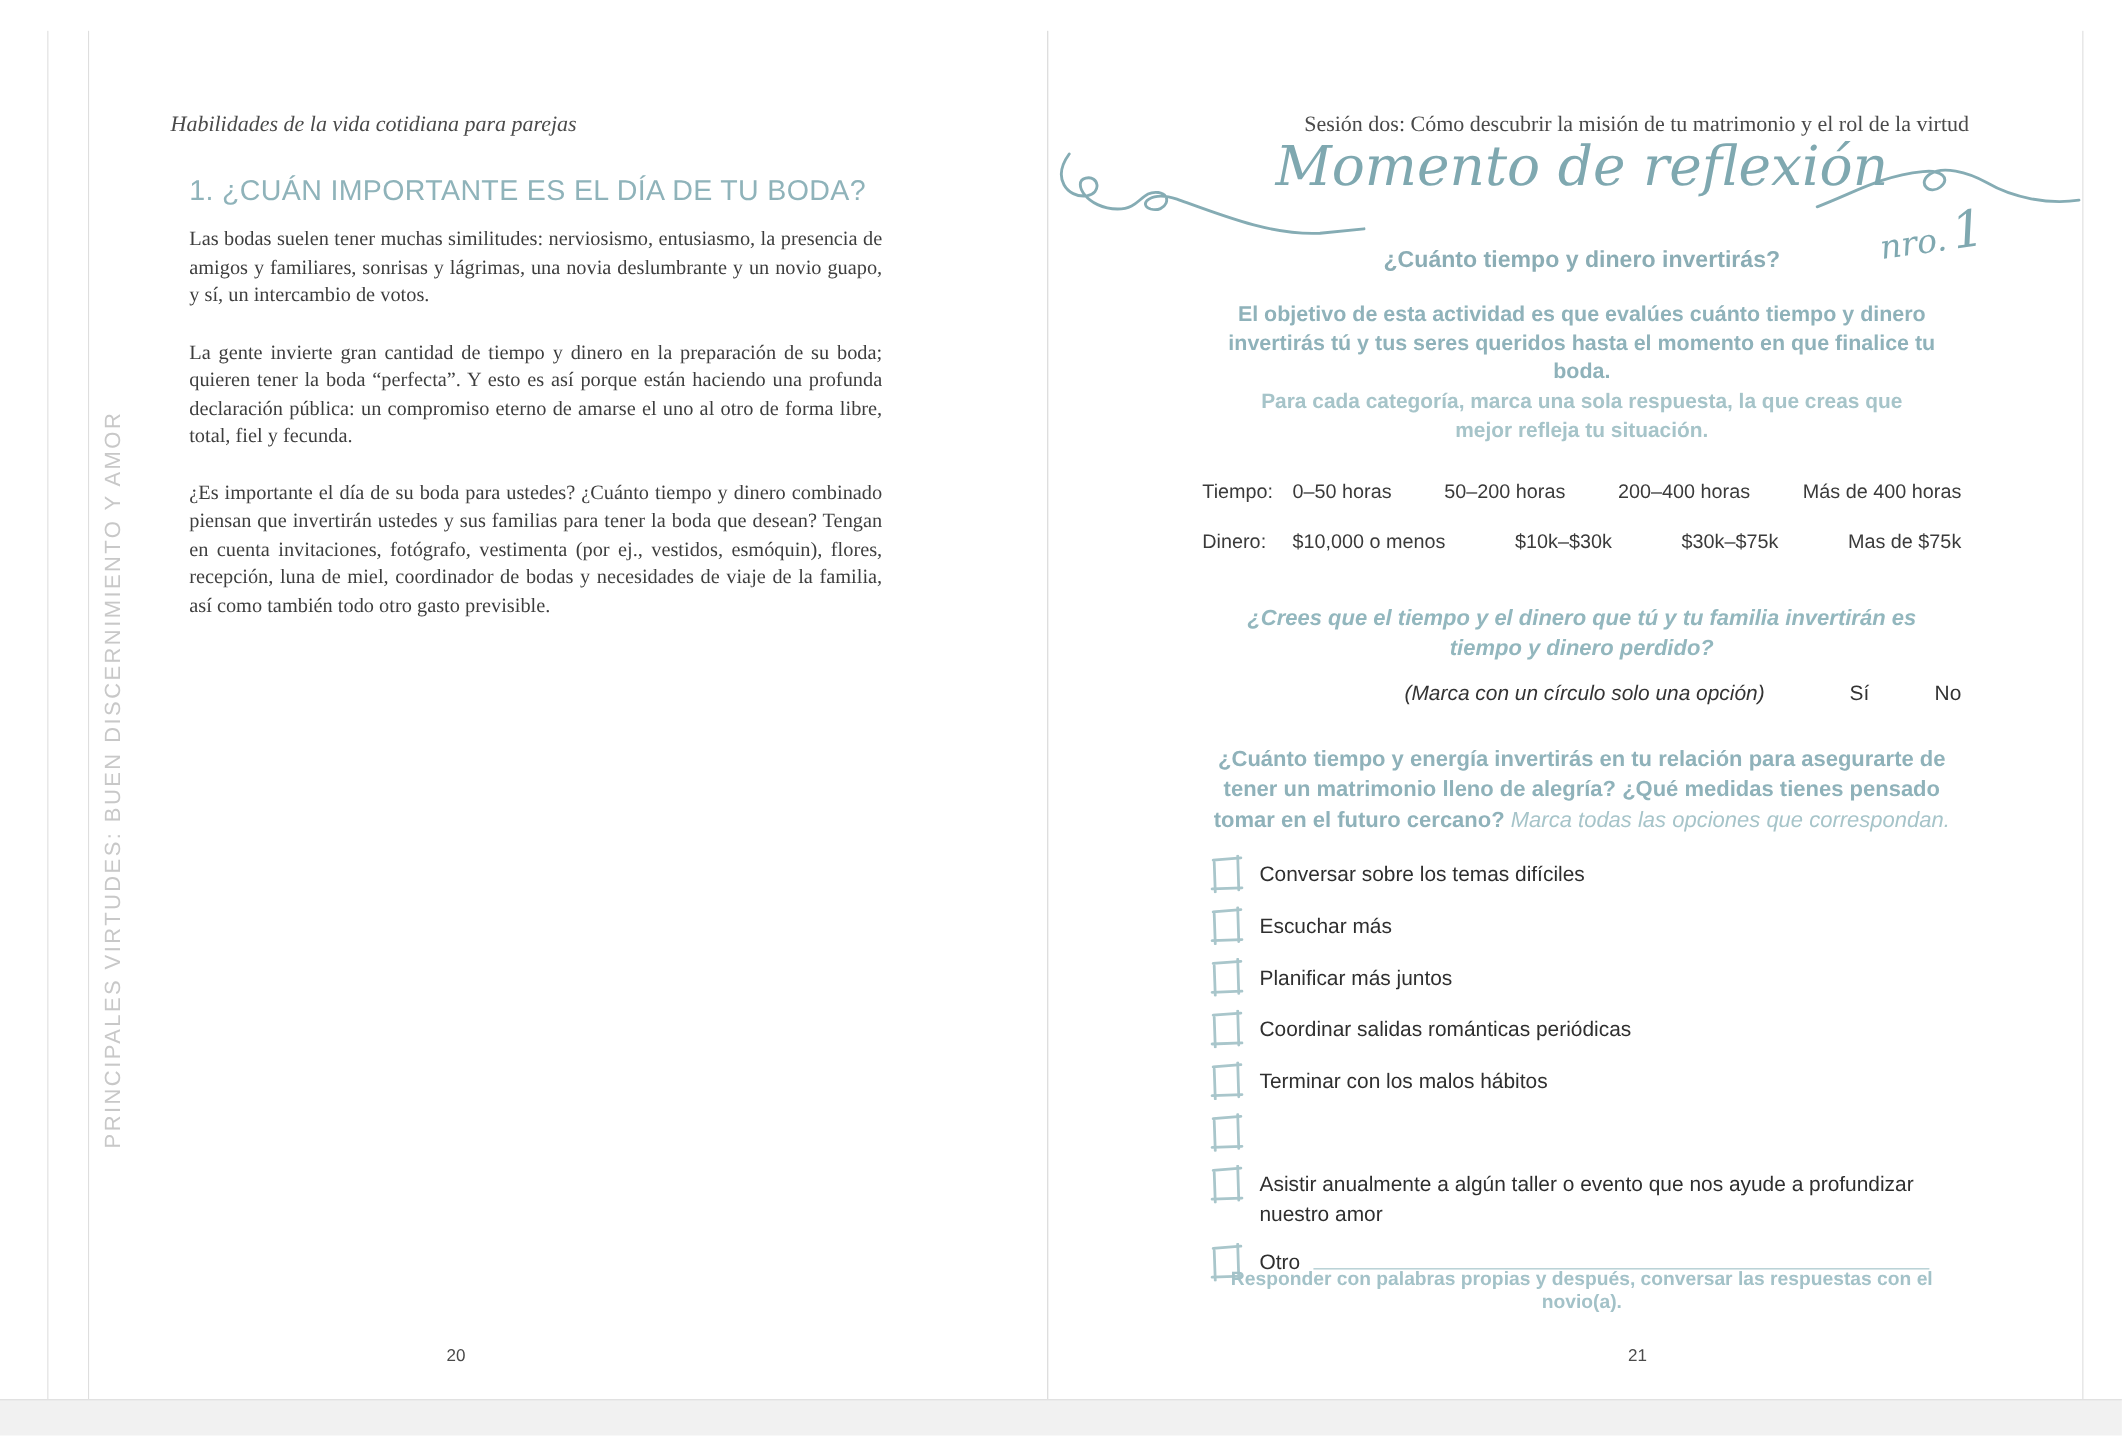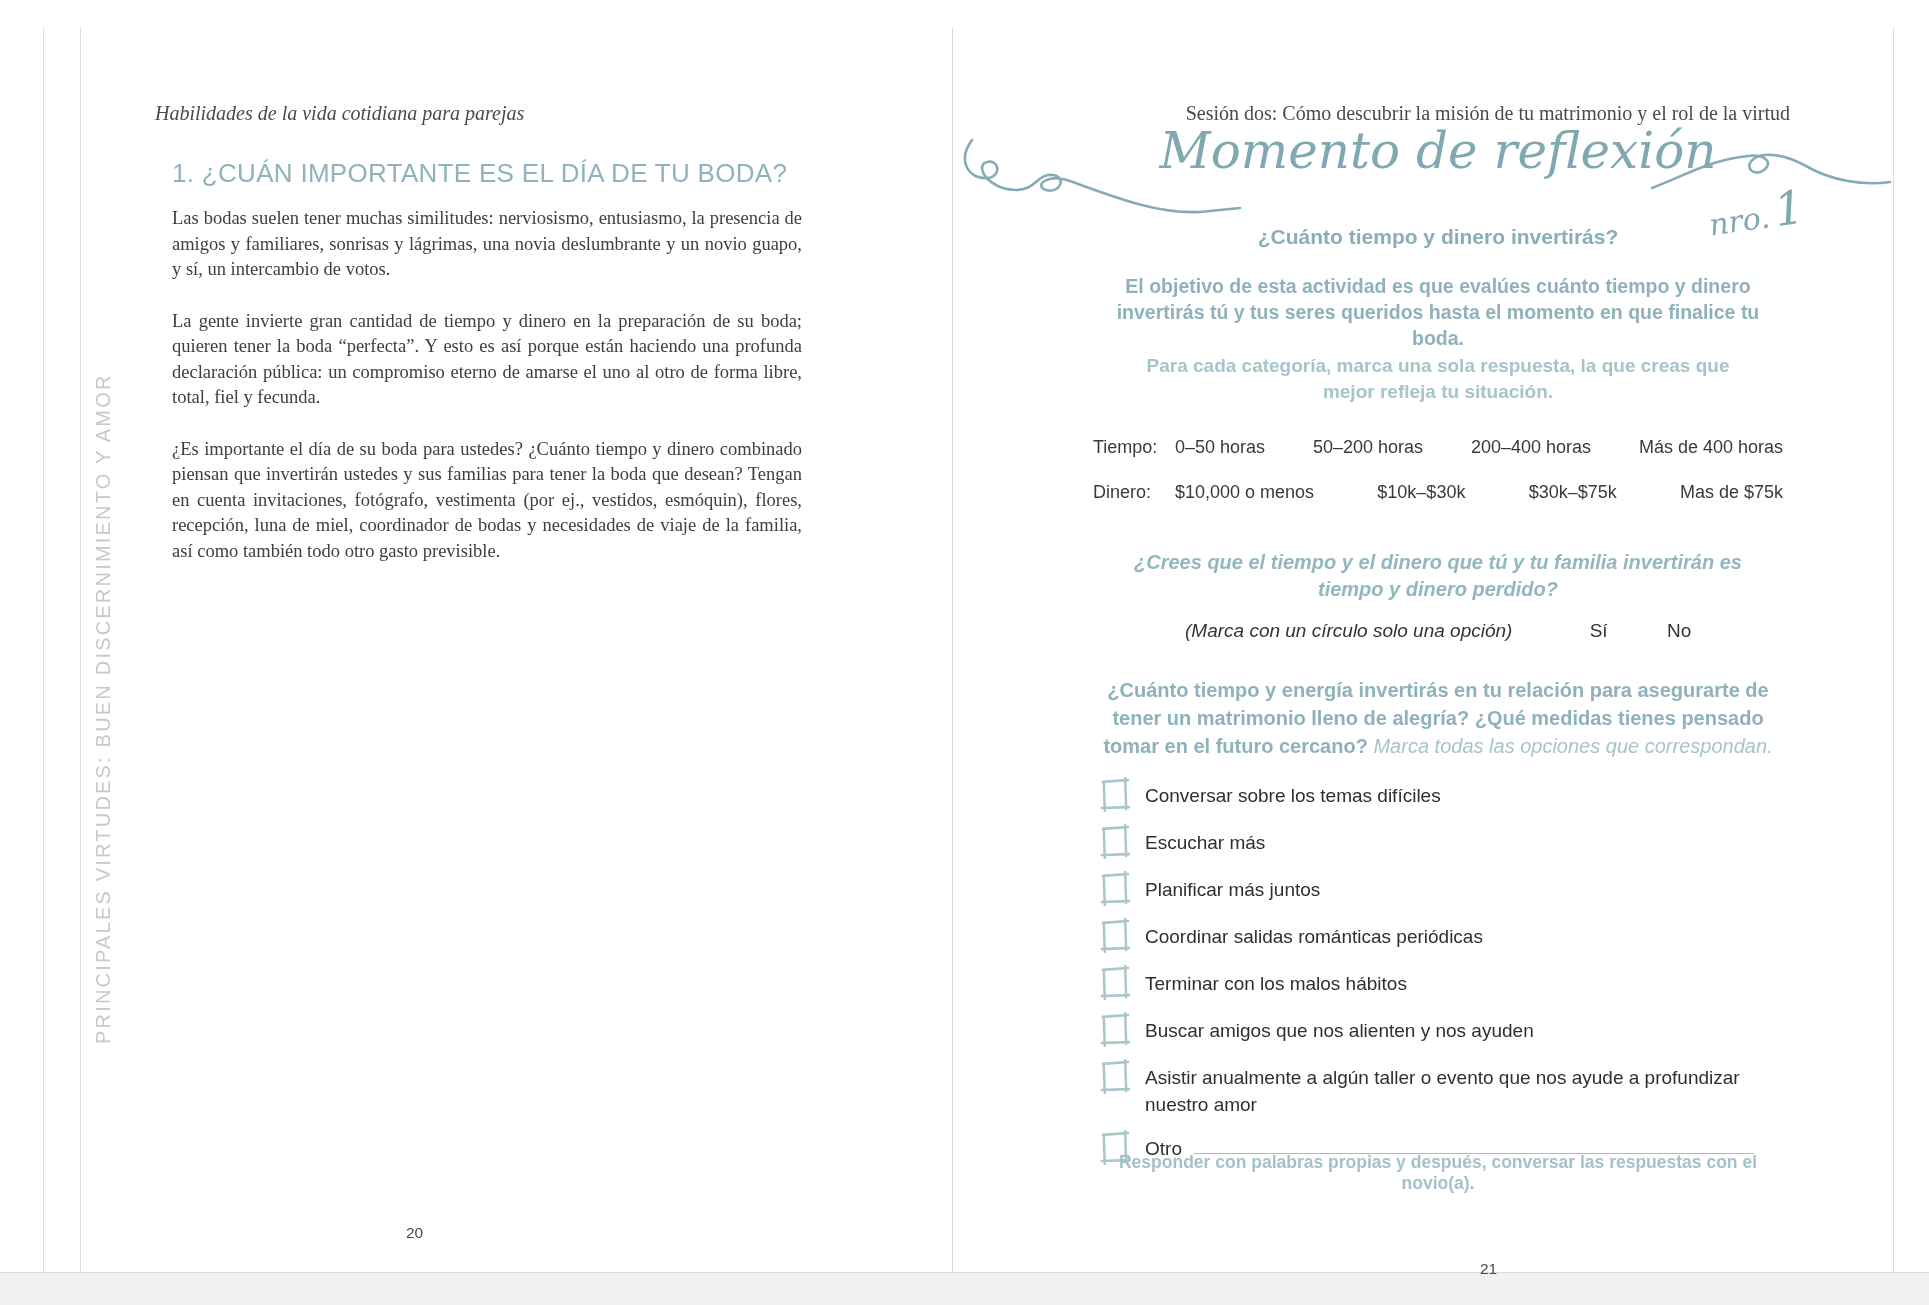--- a/index.html
+++ b/index.html
@@ -34,21 +34,21 @@
     position:absolute;left:92px;top:130px;width:660px;margin:0;
     font-size:26px;font-weight:normal;color:#8fb3ba;letter-spacing:.3px;
   }
   .body-copy{position:absolute;left:92px;top:178px;width:630px;}
   .body-para{
     margin:0 0 26px 0;font-family:"Liberation Serif",serif;font-size:18.5px;
     line-height:25.5px;text-align:justify;color:#3e3e3e;
   }
   .page-num{position:absolute;font-size:15.5px;color:#4a4a4a;}
   .left-num{left:326px;top:1196px;}
-  .right-num{left:528px;top:1196px;margin-top:36px;}
+  .right-num{left:528px;top:1196px;}
 
   
   .swirl{position:absolute;left:0;top:100px;width:941px;height:120px;}
   .script-title{
     position:absolute;left:141px;top:94px;width:690px;text-align:center;
     font-family:"DejaVu Serif",serif;font-style:italic;font-size:50px;color:#7fa8b0;
     white-space:nowrap;
   }
   .nro-badge{position:absolute;left:756px;top:158px;transform:rotate(-8deg);color:#7fa8b0;white-space:nowrap;}
   .nro-script{font-family:"DejaVu Serif",serif;font-style:italic;font-size:30px;}
@@ -63,21 +63,21 @@
 
   .option-row{position:absolute;left:141px;width:690px;display:flex;align-items:baseline;font-size:18px;color:#3a3a3a;}
   .time-row{top:409px;}
   .money-row{top:454px;}
   .row-label{width:82px;flex:0 0 auto;}
   .row-opts{flex:1;display:flex;justify-content:space-between;}
 
   .question1{top:521px;font-size:20px;font-weight:bold;color:#93b7be;line-height:27px;font-style:italic;}
   .question1 span{display:inline-block;max-width:620px;}
 
-  .circle-row{position:absolute;left:141px;top:592px;width:690px;font-size:19px;color:#333;}
+  .circle-row{position:absolute;left:141px;top:592px;width:690px;font-size:19px;color:#333;text-align:right;}
   .circle-note{font-style:italic;margin-left:92px;}
   .yn{display:inline-block;}
   .yn.yes{margin-left:72px;}
   .yn.no{margin-left:54px;}
 
   .question2{top:648px;font-size:20px;font-weight:bold;color:#8fb2ba;line-height:28px;}
   .question2 .q2-wrap{display:inline;max-width:670px;}
   .q2-note{font-style:italic;font-weight:normal;color:#a6c4c9;}
 
   .checklist-block{position:absolute;left:146px;top:752px;width:700px;}
@@ -220,21 +220,20 @@
           <span class="check-label">Terminar con los malos hábitos</span>
         </div>
 
         <div class="check-row">
           <svg class="checkbox" viewBox="0 0 34 36" fill="none">
             <path d="M5,5 L31,3" stroke="#a9c6cb" stroke-width="2.6" stroke-linecap="round"></path>
             <path d="M28,1 L29,33" stroke="#a9c6cb" stroke-width="2.6" stroke-linecap="round"></path>
             <path d="M32,31 L4,32" stroke="#a9c6cb" stroke-width="2.6" stroke-linecap="round"></path>
             <path d="M7,35 L6,7" stroke="#a9c6cb" stroke-width="2.6" stroke-linecap="round"></path>
           </svg>
-          <span class="check-label">Buscar amigos que nos alienten y nos ayuden</span>
         </div>
 
         <div class="check-row">
           <svg class="checkbox" viewBox="0 0 34 36" fill="none">
             <path d="M5,5 L31,3" stroke="#a9c6cb" stroke-width="2.6" stroke-linecap="round"></path>
             <path d="M28,1 L29,33" stroke="#a9c6cb" stroke-width="2.6" stroke-linecap="round"></path>
             <path d="M32,31 L4,32" stroke="#a9c6cb" stroke-width="2.6" stroke-linecap="round"></path>
             <path d="M7,35 L6,7" stroke="#a9c6cb" stroke-width="2.6" stroke-linecap="round"></path>
           </svg>
           <span class="check-label">Asistir anualmente a algún taller o evento que nos ayude a profundizar nuestro amor</span>

